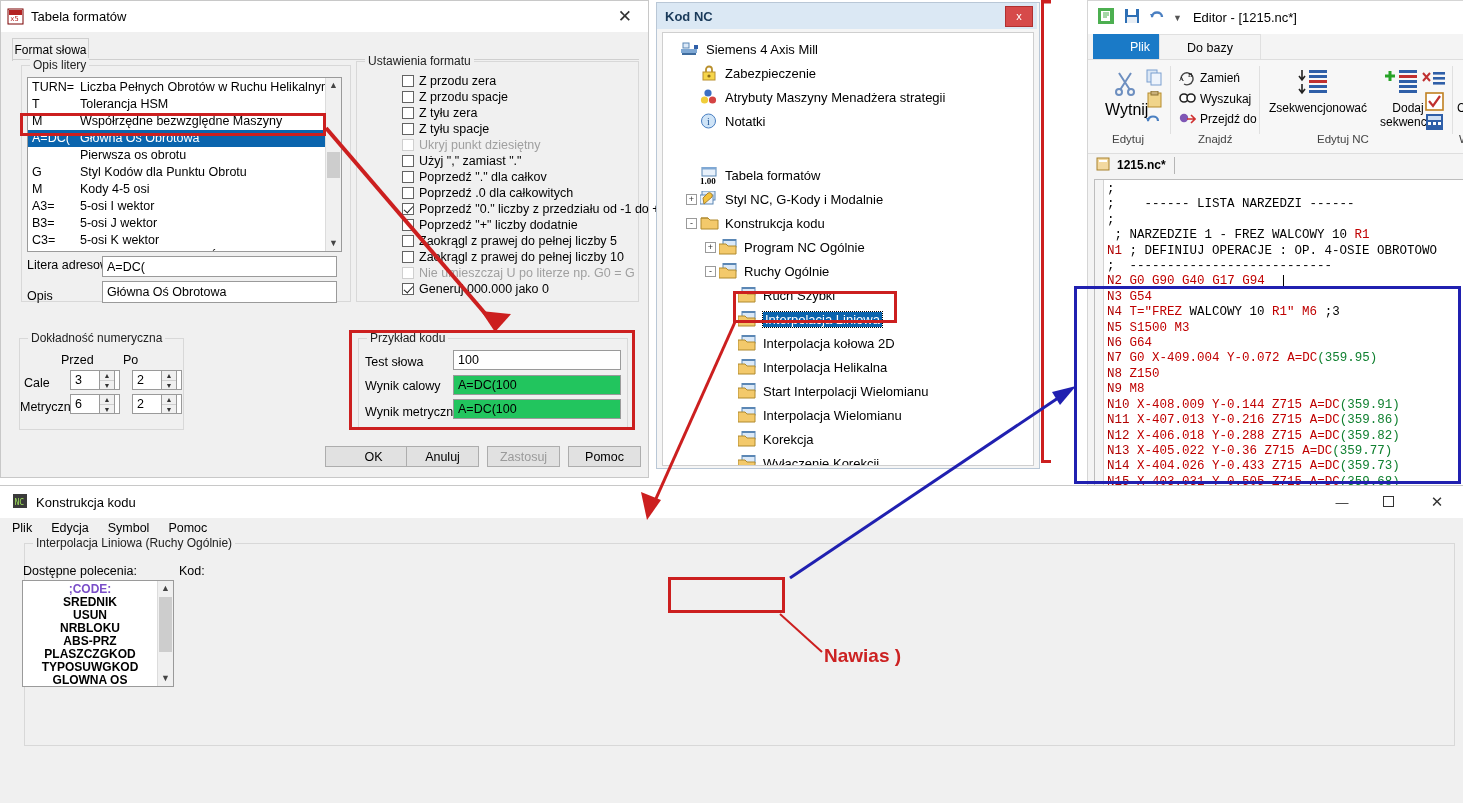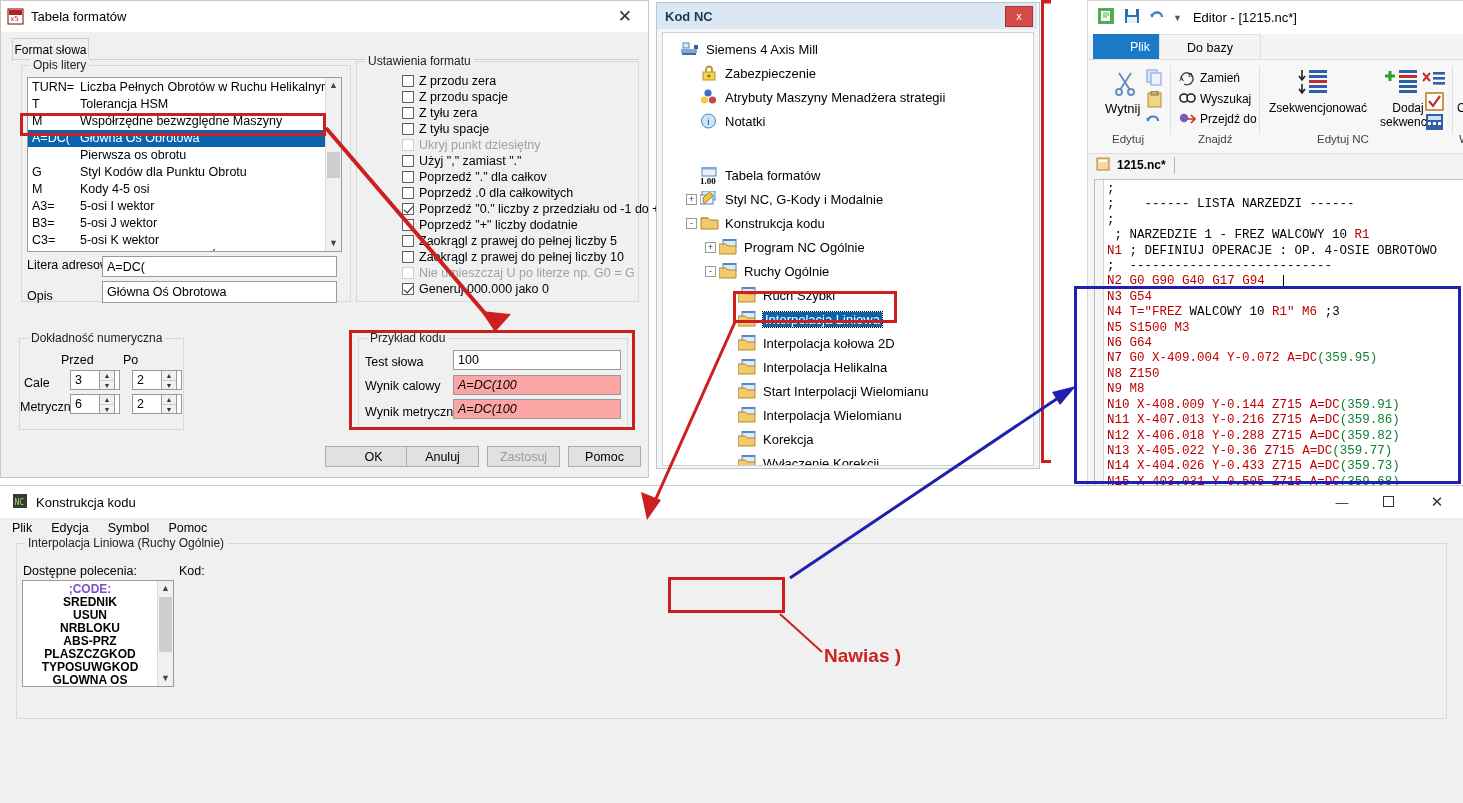--- a/index.html
+++ b/index.html
@@ -26,21 +26,21 @@
   .lrow.sel{background:#0a64ad;color:#fff;}
 
   .vscroll{position:absolute;right:0;top:0;bottom:0;width:15px;background:#f0f0f0;border-left:1px solid #dcdcdc;}
   .vscroll .arrU,.vscroll .arrD{position:absolute;left:0;right:0;height:15px;text-align:center;line-height:14px;font-size:9px;color:#444;background:#f0f0f0;}
   .vscroll .arrU{top:0;}
   .vscroll .arrD{bottom:0;}
   .vscroll .thumb{position:absolute;left:1px;right:1px;background:#cdcdcd;}
 
   .tfield{position:absolute;background:#fff;border:1px solid #9a9a9a;box-sizing:border-box;
           font-size:12.5px;line-height:19px;padding-left:4px;white-space:nowrap;overflow:hidden;}
-  .tfield.ro{background:#fca5a5;font-style:italic;}
+  .tfield.ro{background:#22c55e;}
 
   .lbl{position:absolute;font-size:12.5px;white-space:nowrap;}
 
   .cb{position:absolute;display:flex;align-items:center;font-size:12.5px;white-space:nowrap;padding-left:41px;}
   .cb .box{width:12px;height:12px;border:1px solid #636363;background:#fff;margin-right:5px;flex:none;position:relative;box-sizing:border-box;}
   .cb.on .box:after{content:"";position:absolute;left:3px;top:0px;width:4px;height:8px;border:solid #222;border-width:0 1.6px 1.6px 0;transform:rotate(42deg);}
   .cb.dis{color:#a0a0a0;}
   .cb.dis .box{border-color:#cfcfcf;}
 
   .btn{position:absolute;background:#e1e1e1;border:1px solid #adadad;box-sizing:border-box;
@@ -497,21 +497,21 @@
 
   <div class="abs" style="left:0;top:58px;width:376px;height:93px;background:#f7f7f7;border-top:1px solid #dedede;border-bottom:1px solid #dedede;">
 
     <span style="position:absolute;left:24px;top:10px;">
       <svg width="26" height="26" viewBox="0 0 26 26">
           <path d="M7 3 L18 20 M19 3 L8 20" stroke="#6d8fc0" stroke-width="2" fill="none"></path>
           <circle cx="7" cy="22" r="3" stroke="#6d8fc0" stroke-width="2" fill="none"></circle>
           <circle cx="19" cy="22" r="3" stroke="#6d8fc0" stroke-width="2" fill="none"></circle>
         </svg>
     </span>
-    <span style="position:absolute;left:17px;top:41px;font-size:13px;">Wytnij</span>
+    <span style="position:absolute;left:17px;top:41px;font-size:16px;">Wytnij</span>
     <span style="position:absolute;left:58px;top:9px;">
       <svg width="17" height="17" viewBox="0 0 17 17">
           <rect x="1" y="1" width="10" height="12" fill="#dbe7f5" stroke="#7b9fd0"></rect>
           <rect x="5" y="4" width="10" height="12" fill="#eef4fc" stroke="#7b9fd0"></rect>
         </svg>
     </span>
     <span style="position:absolute;left:58px;top:31px;">
       <svg width="17" height="17" viewBox="0 0 17 17">
           <rect x="2" y="2" width="13" height="14" fill="#f0d48a" stroke="#b58b2c"></rect>
           <rect x="5" y="0" width="7" height="4" fill="#c9b07a" stroke="#8a7033"></rect>
@@ -640,21 +640,21 @@
     <span style="width:52px;text-align:center;font-size:15px;color:#333;">✕</span>
   </div>
 
   <div class="menubar" style="left:12px;top:35px;">
     <span>Plik</span>
     <span>Edycja</span>
     <span>Symbol</span>
     <span>Pomoc</span>
   </div>
 
-  <div class="groupbox" style="left:16px;top:57px;width:1431px;height:176px;background:#f0f0f0;">
+  <div class="groupbox" style="left:24px;top:57px;width:1431px;height:203px;background:#f0f0f0;">
     <span class="glabel">Interpolacja Liniowa (Ruchy Ogólnie)</span>
   </div>
 
   <span class="lbl" style="left:23px;top:78px;">Dostępne polecenia:</span>
 
   <div class="listbox" style="left:22px;top:94px;width:152px;height:107px;">
     <div id="avail-host" style="position:absolute;left:0;right:16px;top:2px;text-align:center;">
         <div style="height: 13px; line-height: 13px; font-size: 12px; font-weight: bold; color: rgb(122, 78, 200);">;CODE:</div>
         <div style="height: 13px; line-height: 13px; font-size: 12px; font-weight: bold; color: rgb(0, 0, 0);">SREDNIK</div>
         <div style="height: 13px; line-height: 13px; font-size: 12px; font-weight: bold; color: rgb(0, 0, 0);">USUN</div>

